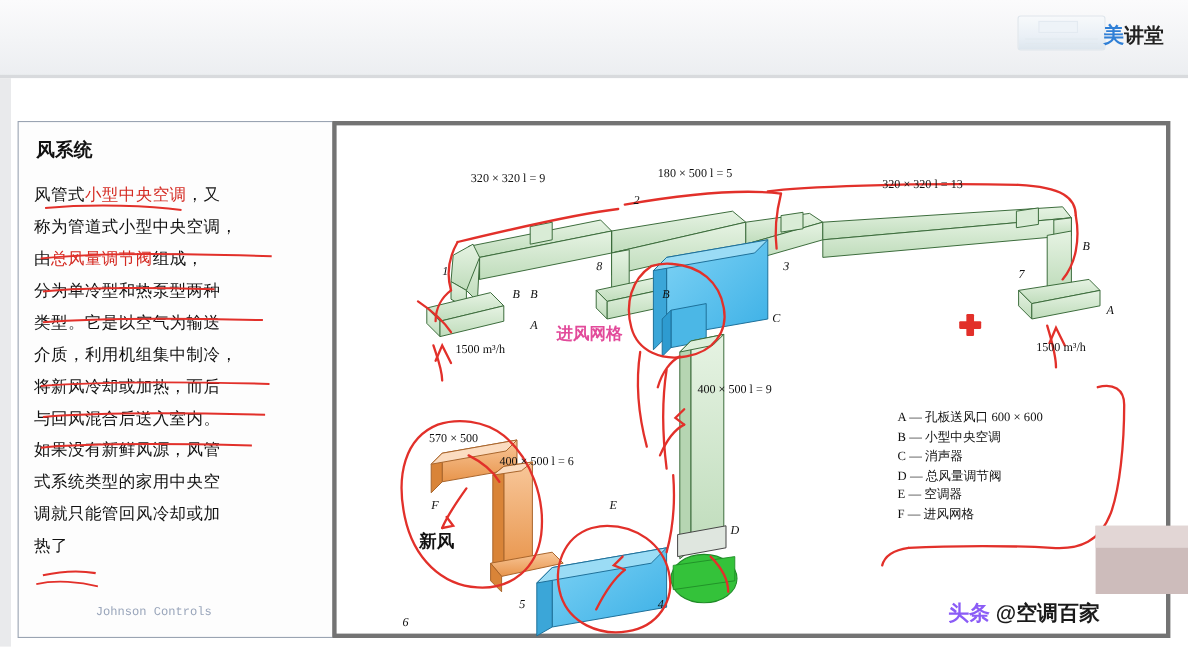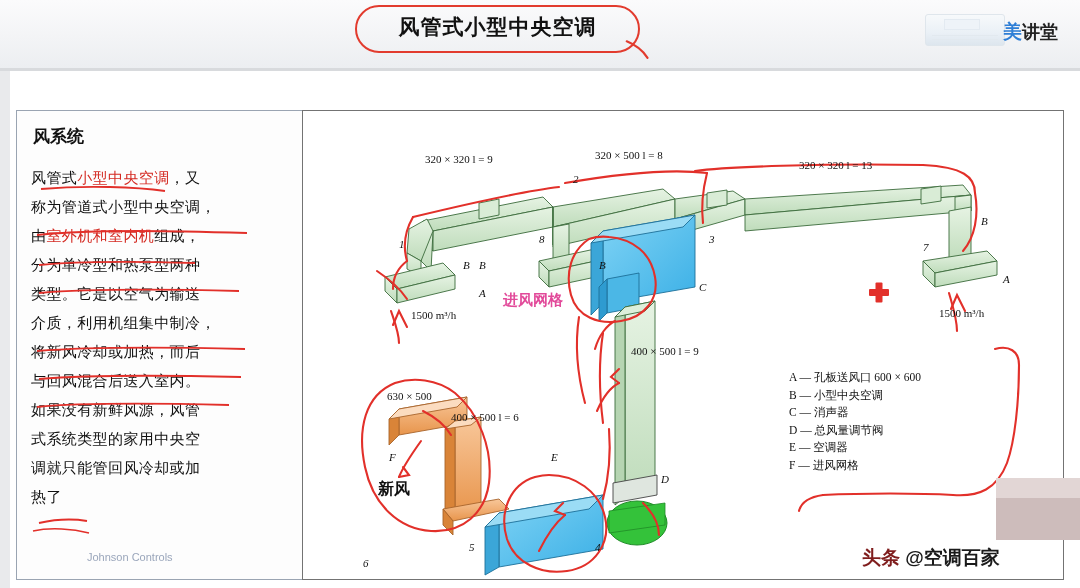--- a/index.html
+++ b/index.html
@@ -44,81 +44,74 @@
   
   .textcard{
     position:absolute;left:16px;top:110px;width:290px;height:470px;
     background:#fdfdfd;border:1px solid #9aa4b2;box-sizing:border-box;
   }
   .tc-head{position:absolute;left:16px;top:14px;font-size:17px;color:#111;font-weight:bold;}
   .tc-body{
     position:absolute;left:14px;top:52px;width:232px;
     font-size:15px;line-height:29px;color:#111;letter-spacing:0.4px;
   }
-  .tc-foot{position:absolute;left:70px;top:440px;font-size:11px;color:#9aa6bb;font-family:Liberation Sans, sans-serif;}
+  .tc-foot{position:absolute;left:70px;top:440px;font-size:11px;color:#9aa6bb;font-family:Liberation Mono, monospace;}
   .redtxt{color:#d42a22;}
 
   
   .panel{
     position:absolute;left:302px;top:110px;width:762px;height:470px;
-    background:#ffffff;border:1px solid #737373;box-sizing:border-box;
+    background:#ffffff;border:4px solid #737373;box-sizing:border-box;
   }
   .panel-inner{position:absolute;left:0;top:0;width:100%;height:100%;}
 
   .lbl{position:absolute;font-size:11px;color:#111;font-family:"Liberation Serif",serif;white-space:nowrap;}
   .lbl-i{font-style:italic;}
   .legend{position:absolute;left:486px;top:258px;font-size:11.5px;line-height:17.5px;color:#111;
     font-family:"Liberation Serif",serif;}
-  .legend div{white-space:nowrap;}
+  .legend div{white-space:nowrap;margin-left:24px;}
   .qiliu{position:absolute;left:200px;top:180px;font-size:15px;color:#e24a9a;font-weight:bold;}
   .xinfeng{position:absolute;left:75px;top:368px;font-size:16px;color:#111;font-weight:bold;}
 
   svg{position:absolute;left:0;top:0;overflow:visible;}
 
   
   .wm{position:absolute;left:862px;top:545px;font-size:19px;font-weight:bold;color:#1a1a1a;}
-  .wm .tt{color:#7f1d1d;text-align:right;}
+  .wm .tt{color:#8b5cf6;text-align:right;}
   .swatch{position:absolute;left:996px;top:478px;width:84px;height:62px;background:#cdbcbb;}
   .swatch2{position:absolute;left:996px;top:478px;width:84px;height:20px;background:#e2d6d5;}
 </style>
 </head>
 <body>
 
 <div class="stage">
 
   <div class="topband">
     <div class="sheen"></div>
   </div>
   <div class="topdivider"></div>
   <div class="sidestrip"></div>
 
-  <div class="title-wrap">
-    <div class="title-ellipse"></div>
-    <div class="title-text">风管式小型中央空调</div>
-    <svg class="title-tail" width="30" height="24" viewBox="0 0 30 24">
-      <path d="M2 2 C12 6, 20 12, 26 21" stroke="#e23b2e" stroke-width="2.5" fill="none" stroke-linecap="round"></path>
-    </svg>
-  </div>
 
   <div class="logo">
     <div class="ac">
       <div class="badge"></div>
       <div class="ln" style="top:20px"></div>
       <div class="ln" style="top:24px"></div>
     </div>
     <span class="mark">美</span>
     <span class="name" style="left:97px">讲堂</span>
   </div>
 
   <div class="textcard">
     <div class="tc-head">风系统</div>
     <div class="tc-body">
       风管式<span class="redtxt">小型中央空调</span>，又<br>
       称为管道式小型中央空调，<br>
-      由<span class="redtxt">室外机和室内机</span>组成，<br>
+      由<span class="redtxt">总风量调节阀</span>组成，<br>
       分为单冷型和热泵型两种<br>
       类型。它是以空气为输送<br>
       介质，利用机组集中制冷，<br>
       将新风冷却或加热，而后<br>
       与回风混合后送入室内。<br>
       如果没有新鲜风源，风管<br>
       式系统类型的家用中央空<br>
       调就只能管回风冷却或加<br>
       热了
     </div>
@@ -284,24 +277,24 @@
           <path d="M648 198 L654 184 L662 200"></path>
         </g>
 
         <g fill="#e2302a">
           <rect x="566" y="178" width="20" height="7" rx="1"></rect>
           <rect x="572.5" y="171.5" width="7" height="20" rx="1"></rect>
         </g>
       </svg>
 
       <div class="lbl" style="left:122px;top:42px;">320 × 320  l = 9</div>
-      <div class="lbl" style="left:292px;top:38px;">320 × 500  l = 8</div>
+      <div class="lbl" style="left:292px;top:38px;">180 × 500  l = 5</div>
       <div class="lbl" style="left:496px;top:48px;">320 × 320  l = 13</div>
       <div class="lbl" style="left:328px;top:234px;">400 × 500  l = 9</div>
-      <div class="lbl" style="left:84px;top:279px;">630 × 500</div>
+      <div class="lbl" style="left:84px;top:279px;">570 × 500</div>
       <div class="lbl" style="left:148px;top:300px;">400 × 500  l = 6</div>
 
       <div class="lbl" style="left:108px;top:198px;">1500 m³/h</div>
       <div class="lbl" style="left:636px;top:196px;">1500 m³/h</div>
 
       <div class="lbl lbl-i" style="left:96px;top:127px;">1</div>
       <div class="lbl lbl-i" style="left:270px;top:62px;">2</div>
       <div class="lbl lbl-i" style="left:406px;top:122px;">3</div>
       <div class="lbl lbl-i" style="left:292px;top:430px;">4</div>
       <div class="lbl lbl-i" style="left:166px;top:430px;">5</div>

